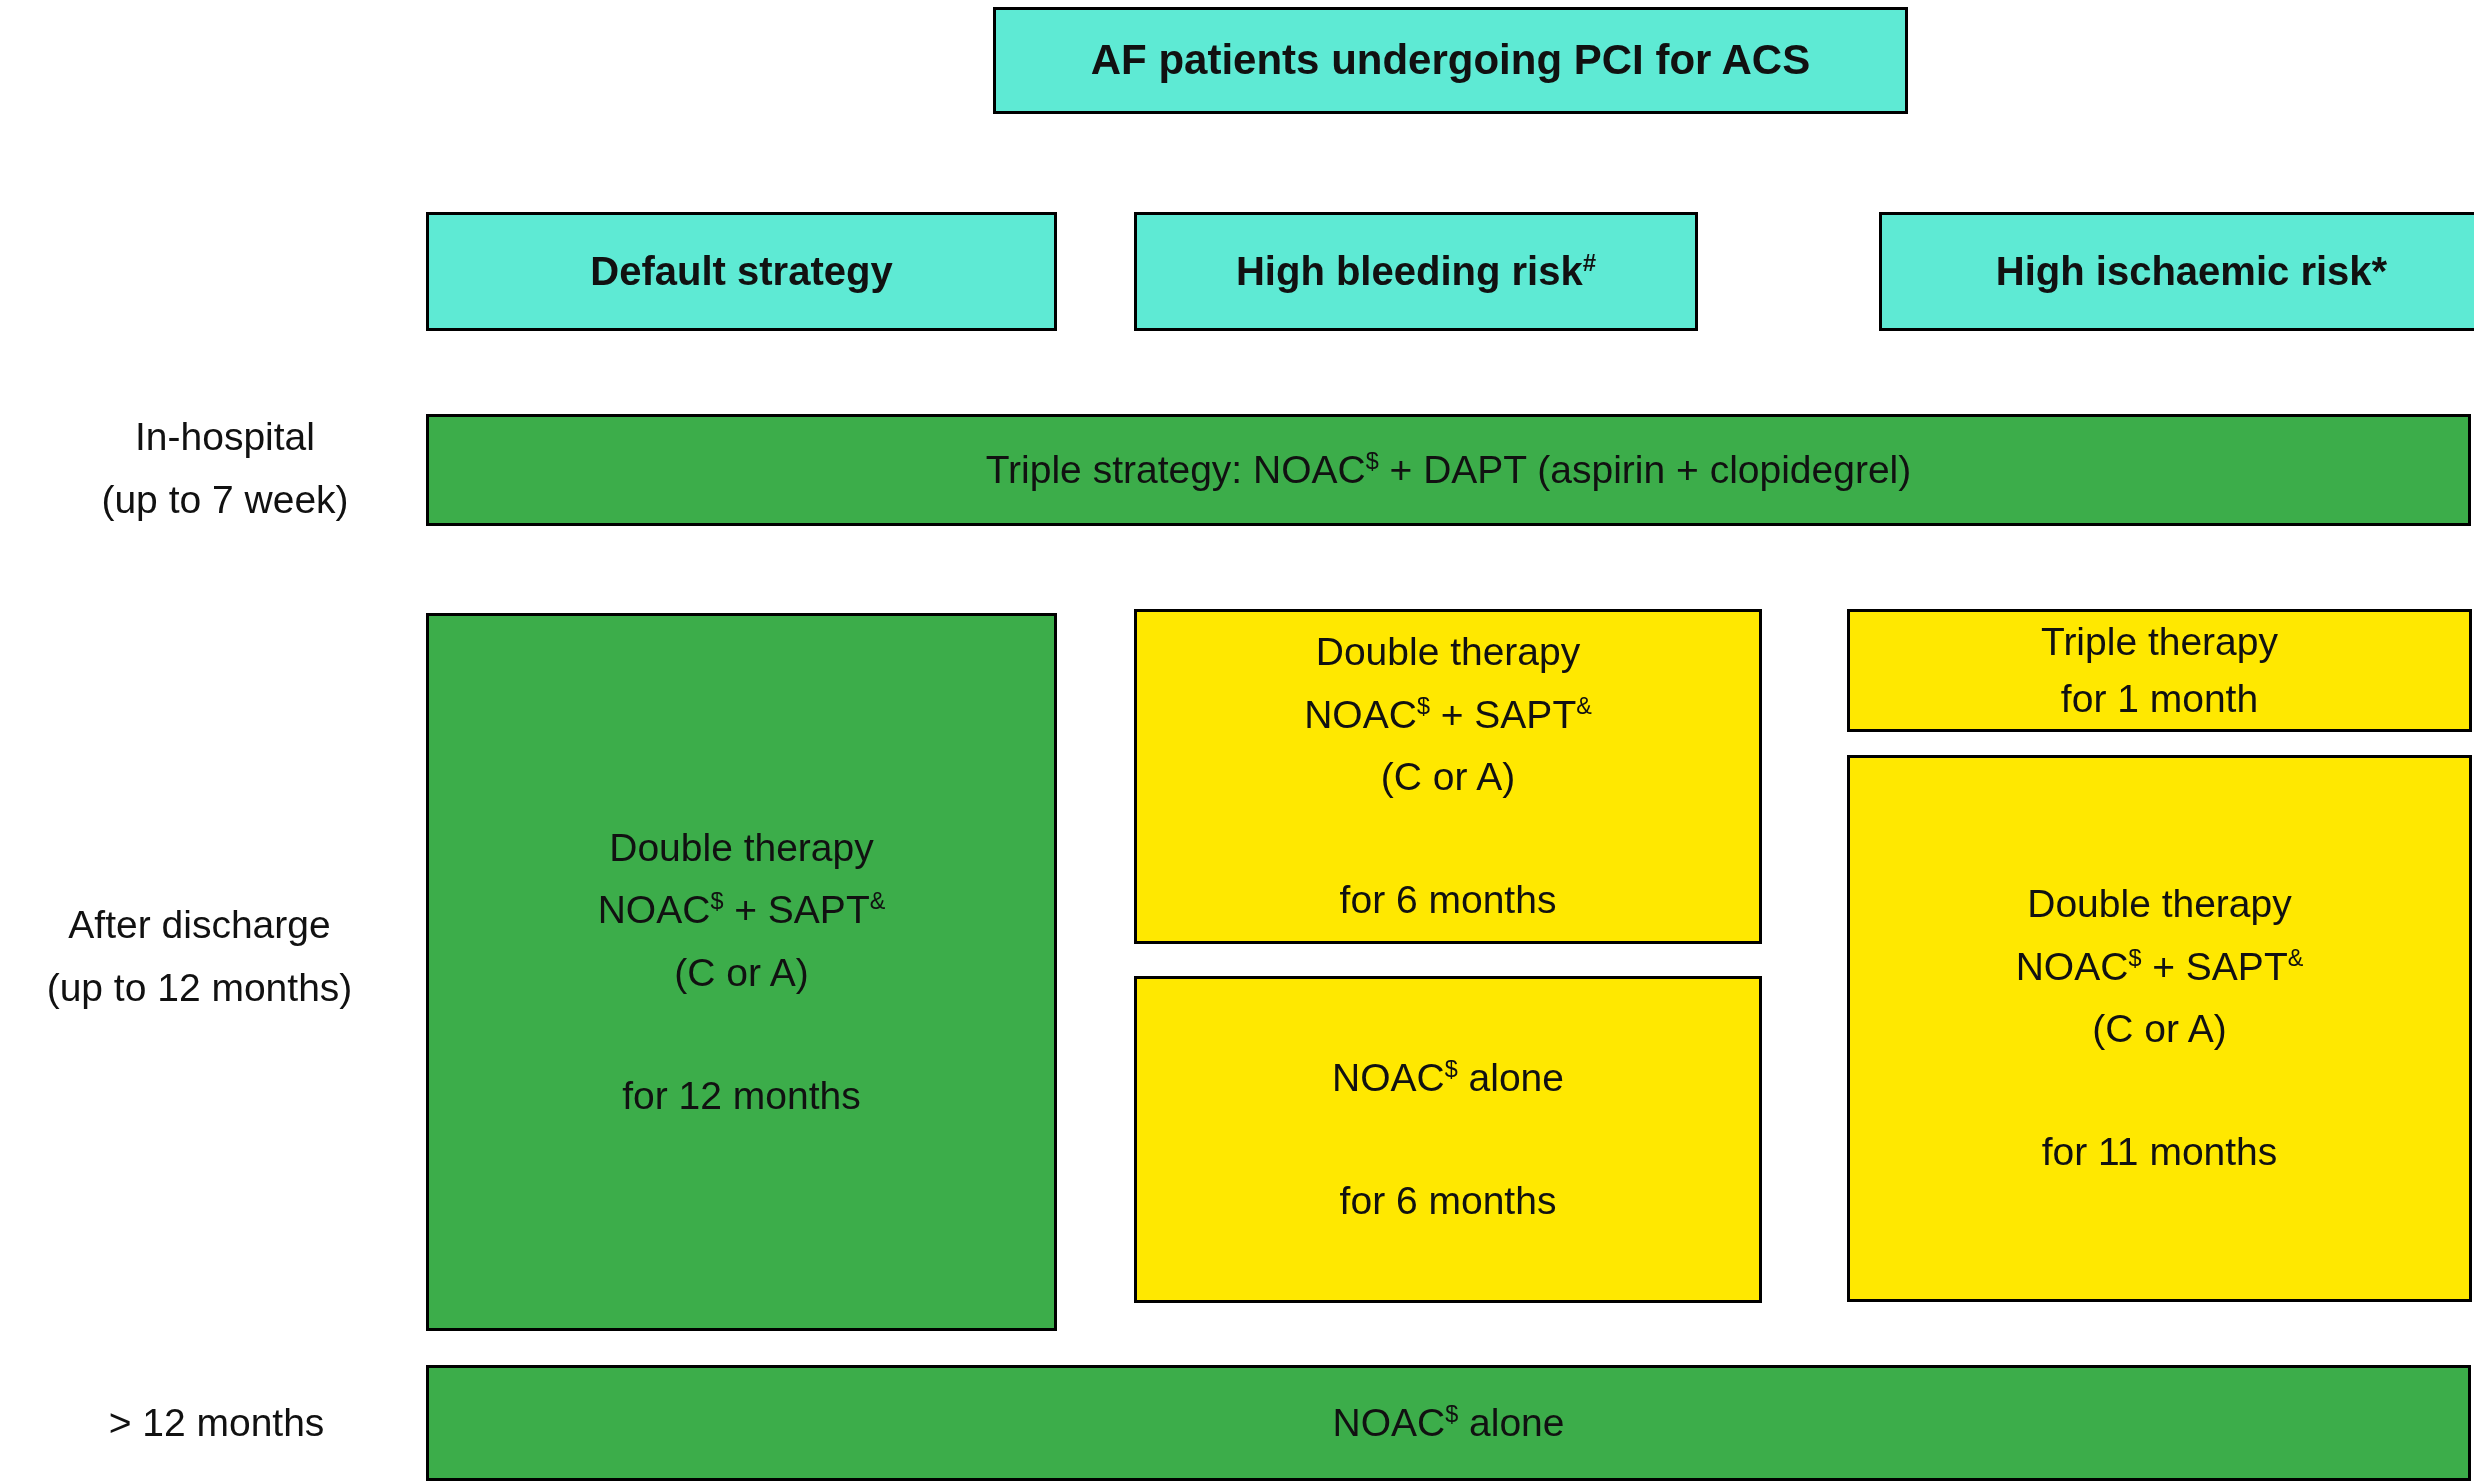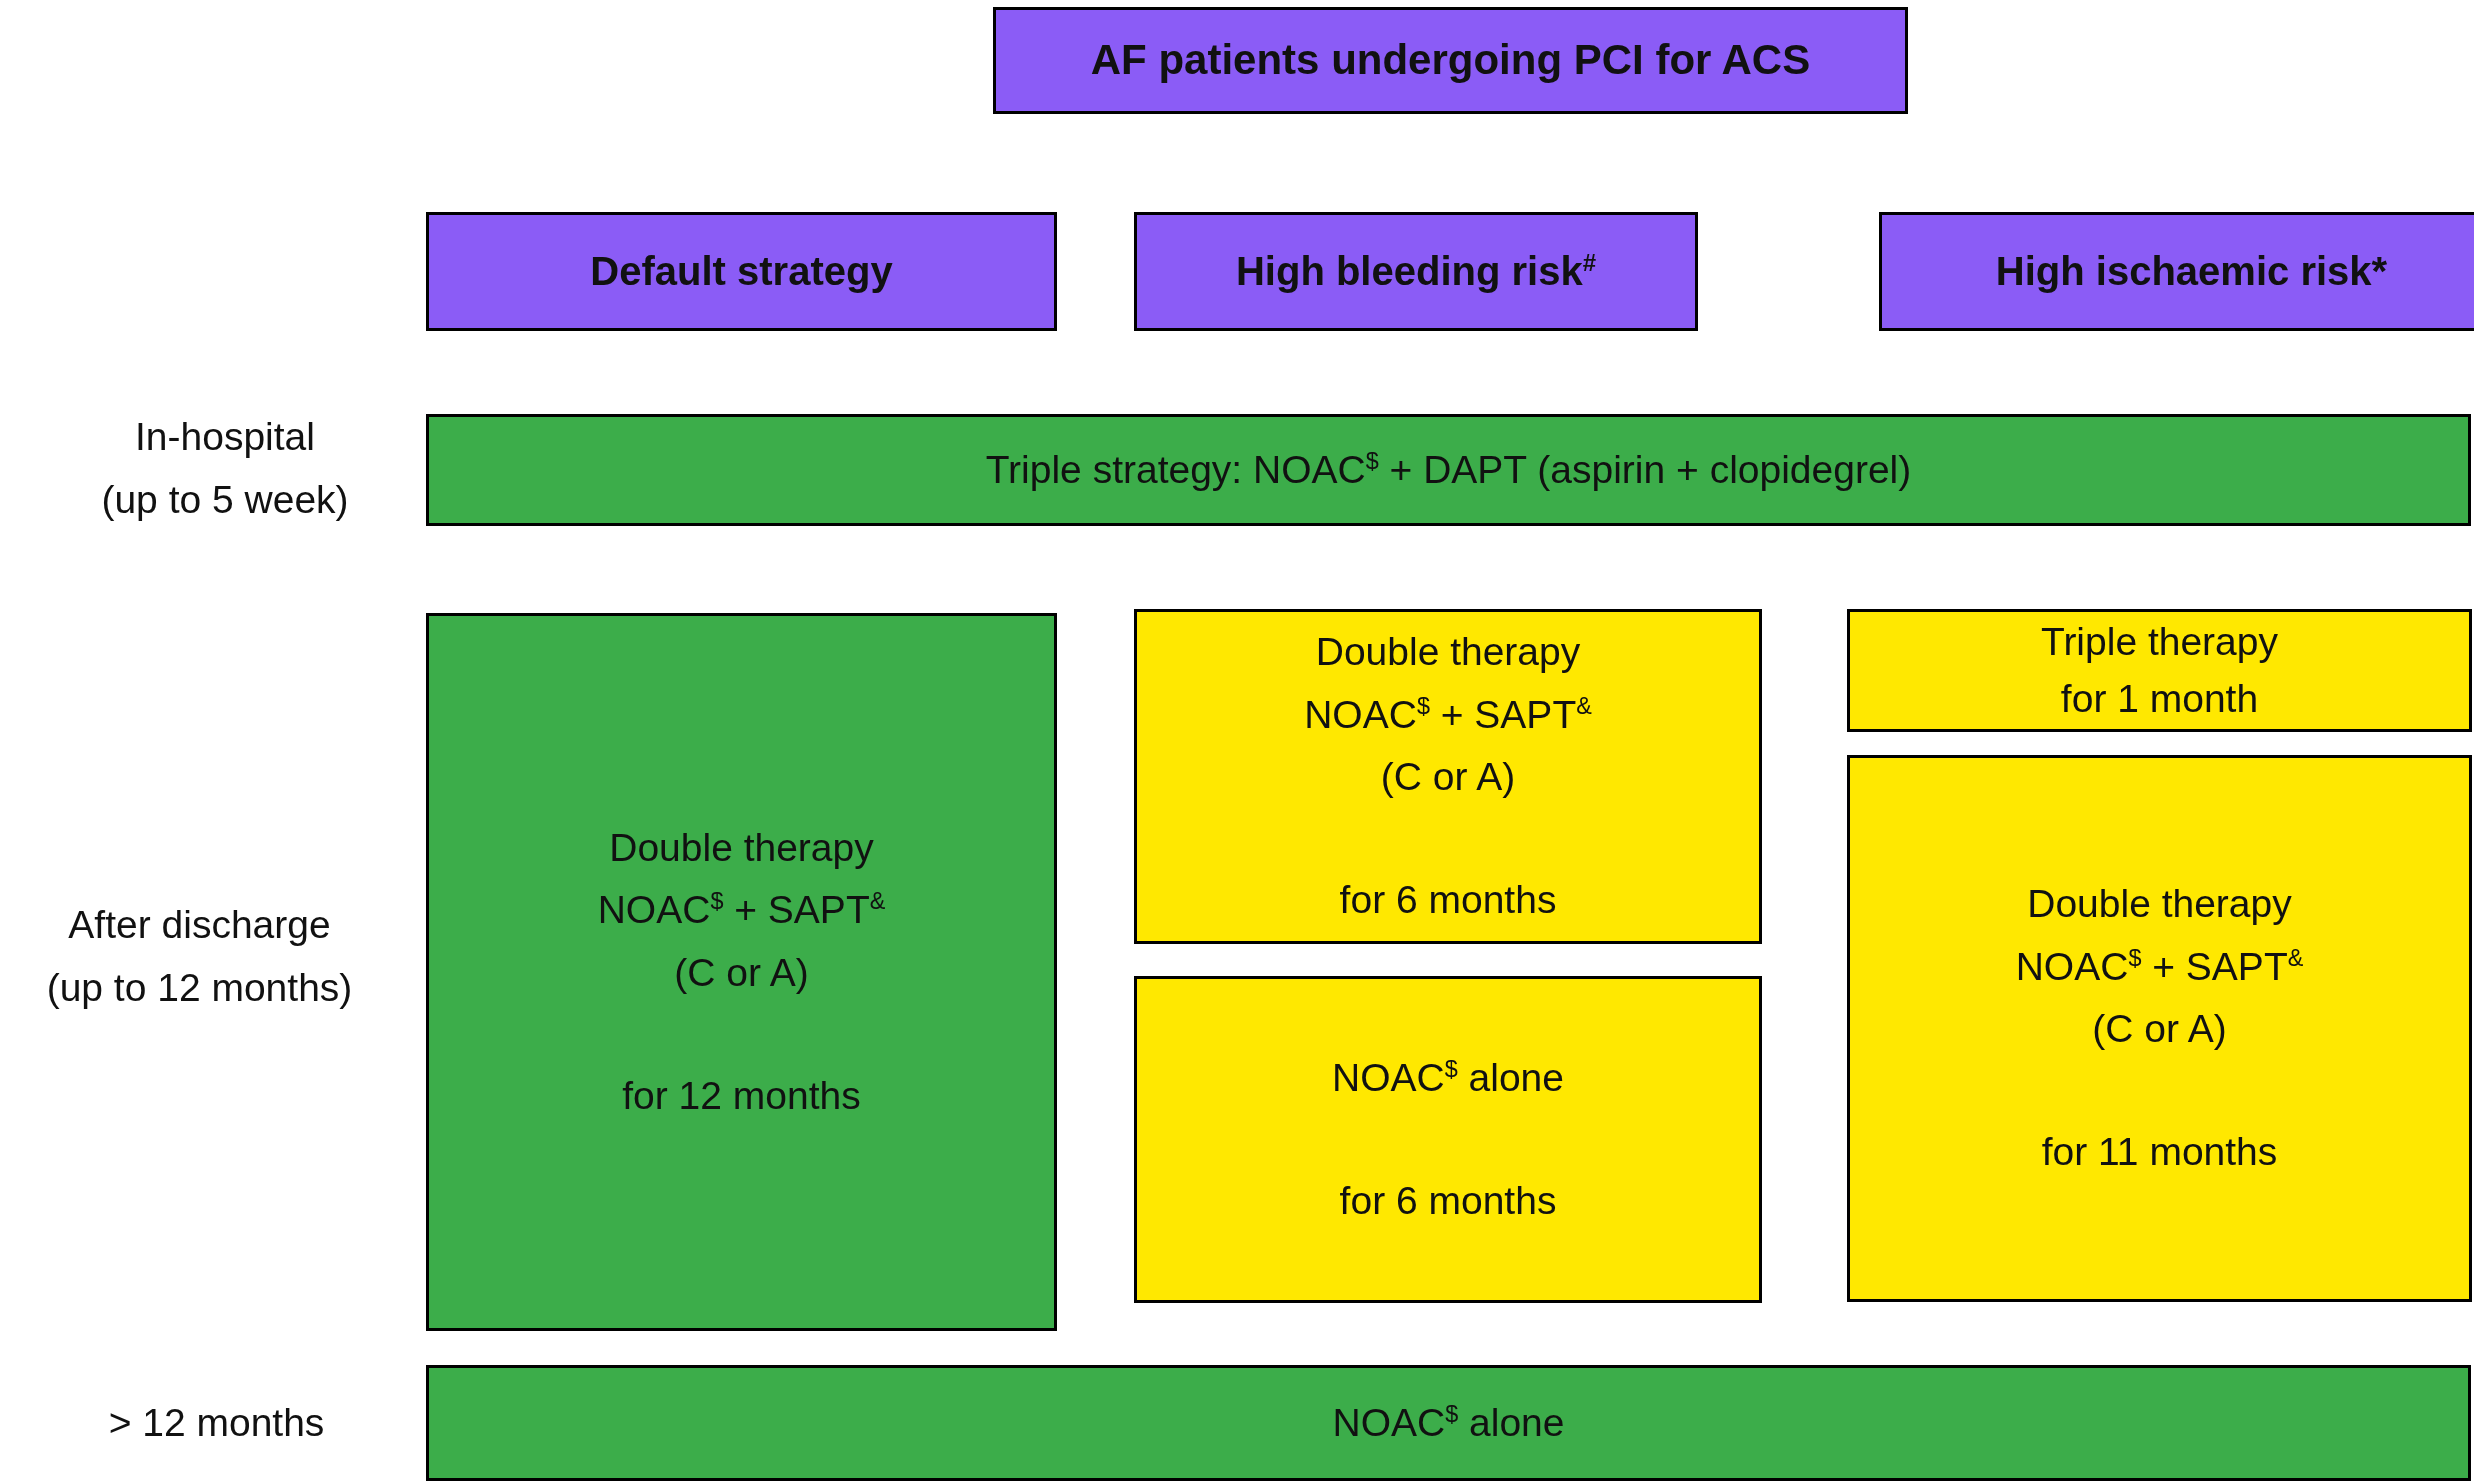--- a/index.html
+++ b/index.html
@@ -17,21 +17,21 @@
     color:var(--text);
     overflow:hidden;
   }
   .box{
     position:absolute;
     display:flex;flex-direction:column;
     align-items:center;justify-content:center;
     text-align:center;
     border:3.4px solid var(--border);
     box-sizing:border-box;
-    background:#8b5cf6;
+    background:#5eead4;
   }
   .green{background:var(--green);}
   .yellow{background:var(--yellow);}
   .label{
     position:absolute;
     display:flex;flex-direction:column;
     align-items:center;justify-content:center;
     text-align:center;
     font-size:39px;line-height:1.42;
   }
@@ -74,21 +74,21 @@
   </div>
   <div class="box" id="header-bleeding">
     <span class="header-text"><span>High bleeding risk</span><sup>#</sup></span>
   </div>
   <div class="box" id="header-ischaemic">
     <span class="header-text"><span>High ischaemic risk*</span><sup></sup></span>
   </div>
 
   <div class="label" id="label-in-hospital">
     <span class="line">In-hospital</span>
-    <span class="line">(up to 5 week)</span>
+    <span class="line">(up to 7 week)</span>
   </div>
 
   <div class="box green" id="bar-triple">
     <span class="line"><span>Triple strategy: NOAC</span><sup>$</sup><span> + DAPT (aspirin + clopidegrel)</span></span>
   </div>
 
   <div class="label" id="label-after-discharge">
     <span class="line">After discharge</span>
     <span class="line">(up to 12 months)</span>
   </div>

